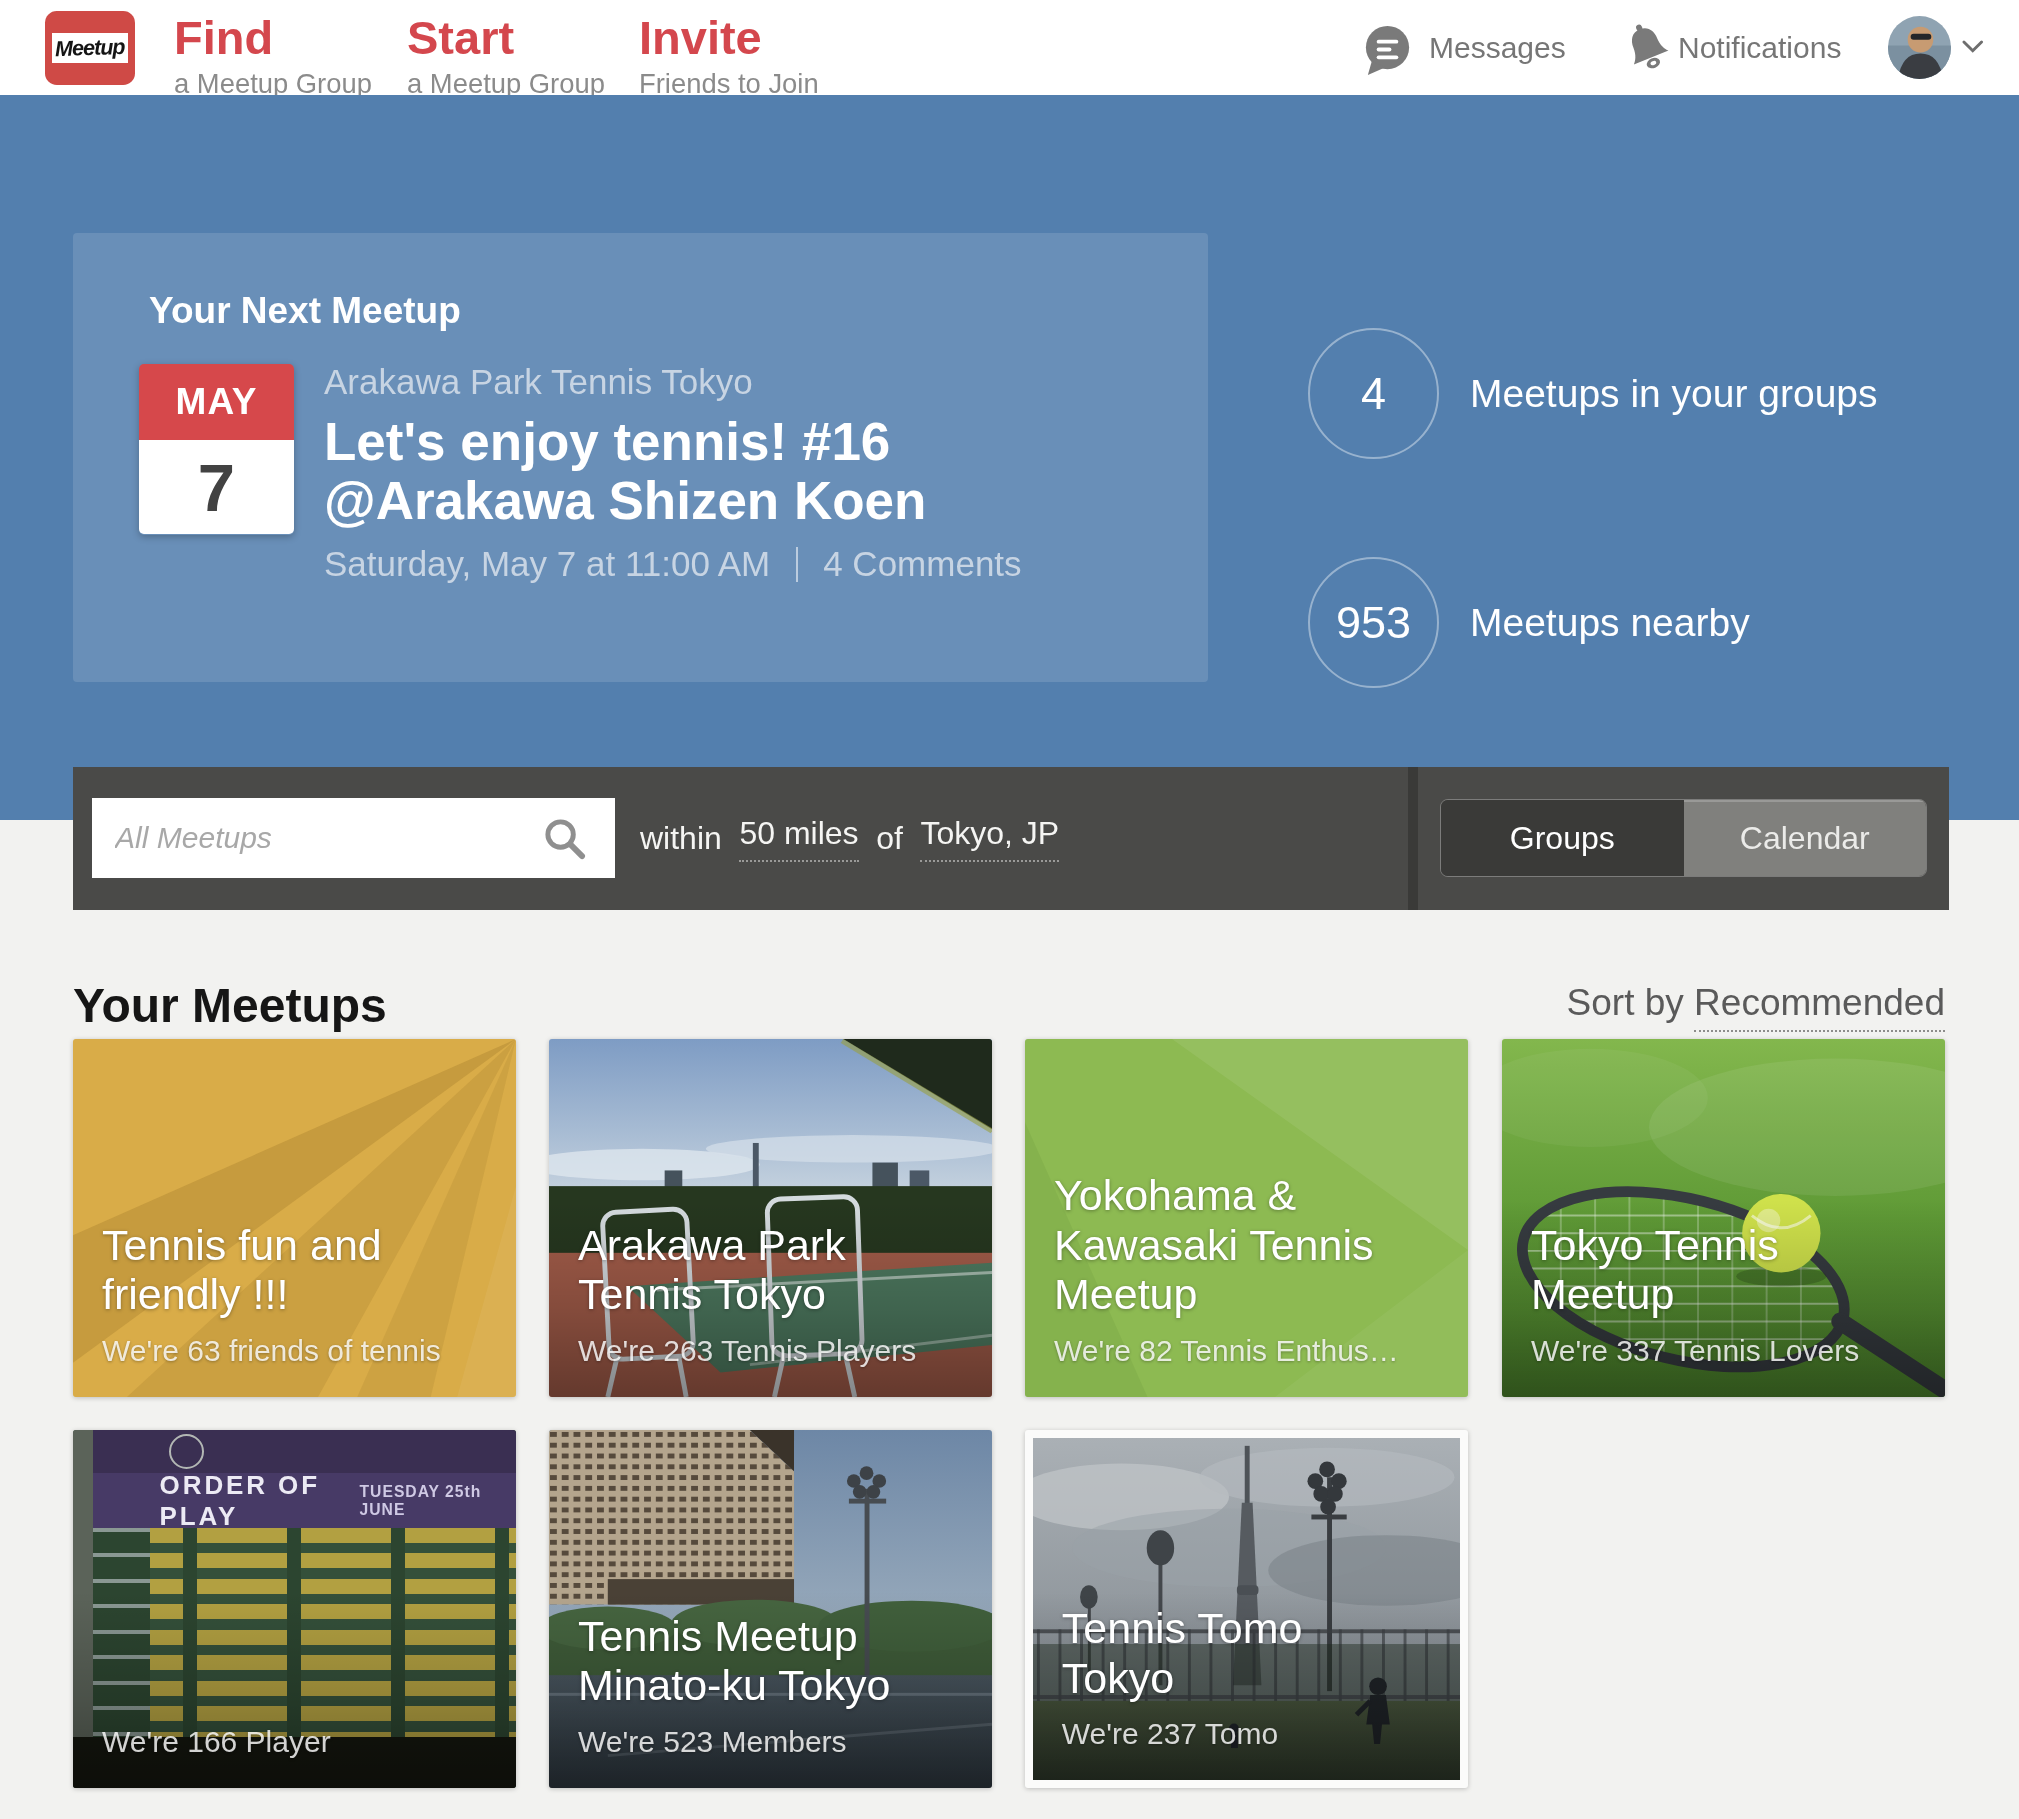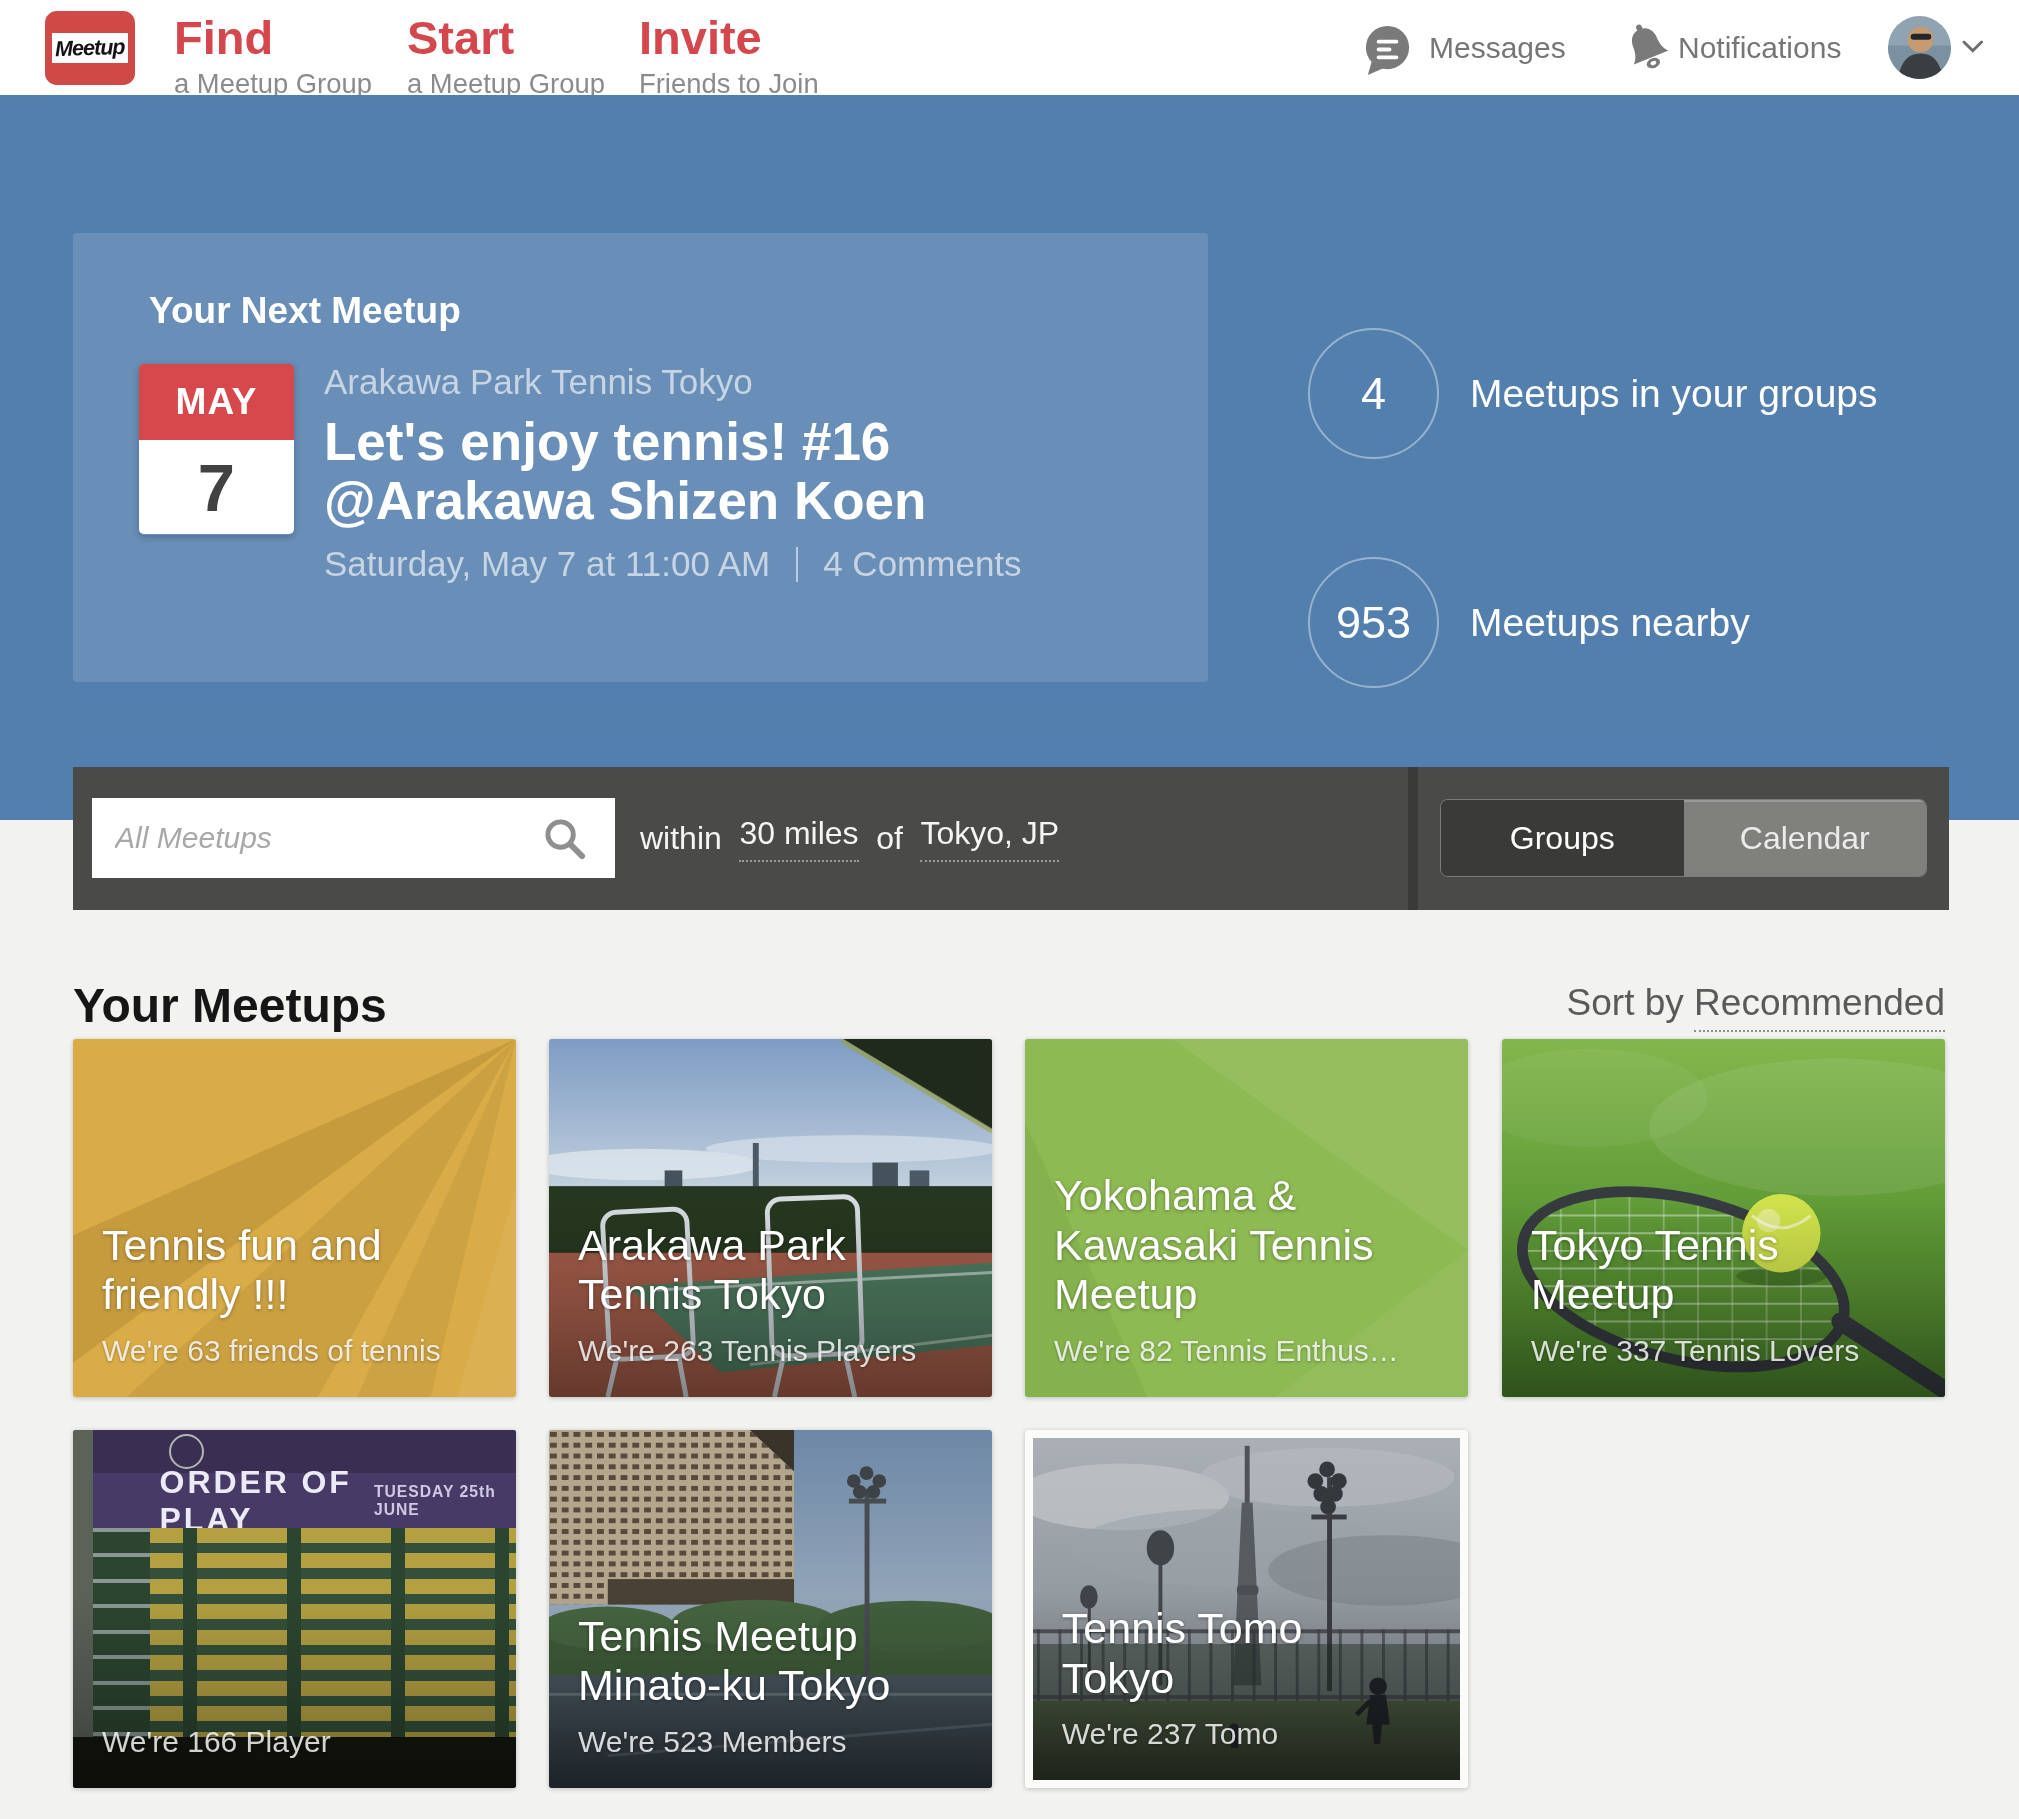--- a/index.html
+++ b/index.html
@@ -75,21 +75,21 @@
   .c3{background:#8dba52;}
   .c6t .card-title{max-width:314px;}
 
   
   .c5{background:#34503a;}
   .c5 .wall{position:absolute;left:0;top:0;bottom:0;width:19.6px;background:#63665f;opacity:.85;}
   .c5 .bt{position:absolute;left:19.6px;right:0;top:0;height:43px;background:#3a2f52;}
   .c5 .blogo{position:absolute;left:76px;top:3.9px;width:35px;height:35px;border-radius:50%;border:2.9px solid #c8cfc6;opacity:.85;box-sizing:border-box;}
   .c5 .bh{position:absolute;left:19.6px;right:0;top:43px;height:55px;background:#473a66;
           display:flex;align-items:center;justify-content:space-between;padding:0 17.6px 0 67px;box-sizing:border-box;}
-  .c5 .bh-title{font-size:32px;font-weight:bold;color:#eceaf4;letter-spacing:2.9px;}
+  .c5 .bh-title{font-size:26px;font-weight:bold;color:#eceaf4;letter-spacing:2.9px;}
   .c5 .bh-date{font-size:15.7px;font-weight:bold;color:#cfc9e4;letter-spacing:1px;}
   .c5 .bb{position:absolute;left:19.6px;right:0;top:98px;bottom:51px;
           background:repeating-linear-gradient(90deg,rgba(44,69,48,0) 0 90px,rgba(44,69,48,1) 90px 104px),
                      repeating-linear-gradient(180deg,#b2a041 0 14.7px,#34503a 14.7px 25.5px);}
   .c5 .bl{position:absolute;left:19.6px;top:98px;bottom:51px;width:57px;background:#2c4530;
           background-image:repeating-linear-gradient(180deg,rgba(215,220,228,.55) 0 3.9px,rgba(0,0,0,0) 3.9px 25.5px);}
   .c5 .bc{position:absolute;left:0;right:0;bottom:0;height:51px;background:#15170f;}
 
   
   .framed{background:#fbfbfa;padding:7.8px;box-sizing:border-box;}
@@ -191,21 +191,21 @@
   <div id="searchbar">
     <input class="search-input" type="text" placeholder="All Meetups" style="">
     <div class="mag">
       <svg width="45" height="45" viewBox="0 0 46 46">
         <circle cx="19" cy="19" r="13" fill="none" stroke="#8f8f8f" stroke-width="5"></circle>
         <line x1="29" y1="29" x2="41" y2="41" stroke="#8f8f8f" stroke-width="6" stroke-linecap="round"></line>
       </svg>
     </div>
     <div class="within">
       <span>within</span>
-      <span class="dotted">30 miles</span>
+      <span class="dotted">50 miles</span>
       <span>of</span>
       <span class="dotted">Tokyo, JP</span>
     </div>
     <div class="seam"></div>
     <div class="toggle">
       <div class="tg on">Groups</div>
       <div class="tg off">Calendar</div>
     </div>
   </div>
 

